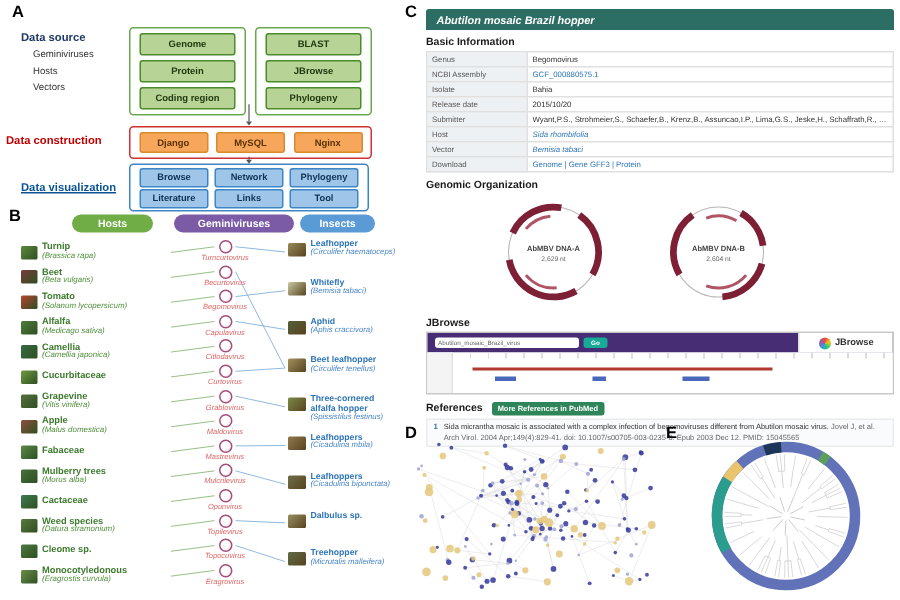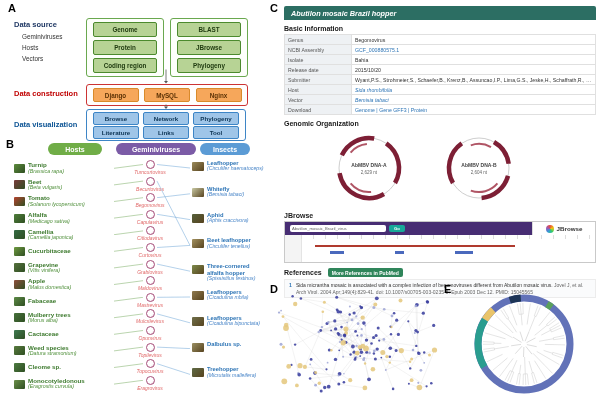--- a/index.html
+++ b/index.html
@@ -3,22 +3,22 @@
 <meta charset="utf-8">
 <style>
   html,body{margin:0;padding:0;background:#fff;}
   .canvas{position:relative;width:600px;height:400px;background:#fff;overflow:hidden;
           font-family:"Liberation Sans",sans-serif;-webkit-font-smoothing:antialiased;}
   .plabel{position:absolute;font-weight:bold;font-size:11px;color:#000;z-index:6;}
 
   
   .pa-label{position:absolute;font-size:7.5px;font-weight:bold;}
   #pa-srclabel{left:14px;top:20px;color:#1f3864;}
-  #pa-conlabel{left:14px;top:89px;color:#c00000;text-align:center;}
-  #pa-vizlabel{left:14px;top:120px;color:#0b5394;}
+  #pa-conlabel{left:4px;top:89px;color:#c00000;text-align:center;}
+  #pa-vizlabel{left:14px;top:120px;color:#0b5394;text-decoration:underline;}
   #pa-src{position:absolute;left:22px;top:33px;}
   .pa-item{font-size:6.4px;color:#333;margin-bottom:4px;}
   .gbox{position:absolute;width:76px;border:1.2px solid #6aa84f;border-radius:3px;
         padding:3px 0;display:flex;flex-direction:column;align-items:center;gap:3px;background:#fdfffb;}
   .gbtn{width:62px;height:13px;background:#b7d395;border:1px solid #4c8a2e;border-radius:2px;
         font-size:6.3px;font-weight:bold;color:#203b10;display:flex;align-items:center;justify-content:center;}
   .rbox{position:absolute;left:86px;top:84px;width:160px;height:20px;border:1.2px solid #cc3333;
         border-radius:3px;display:flex;align-items:center;justify-content:space-evenly;background:#fffdfd;}
   .obtn{width:44px;height:12px;background:#f6a75b;border:1px solid #d98a2b;border-radius:2px;
         font-size:6.3px;font-weight:bold;color:#5b3205;display:flex;align-items:center;justify-content:center;}

